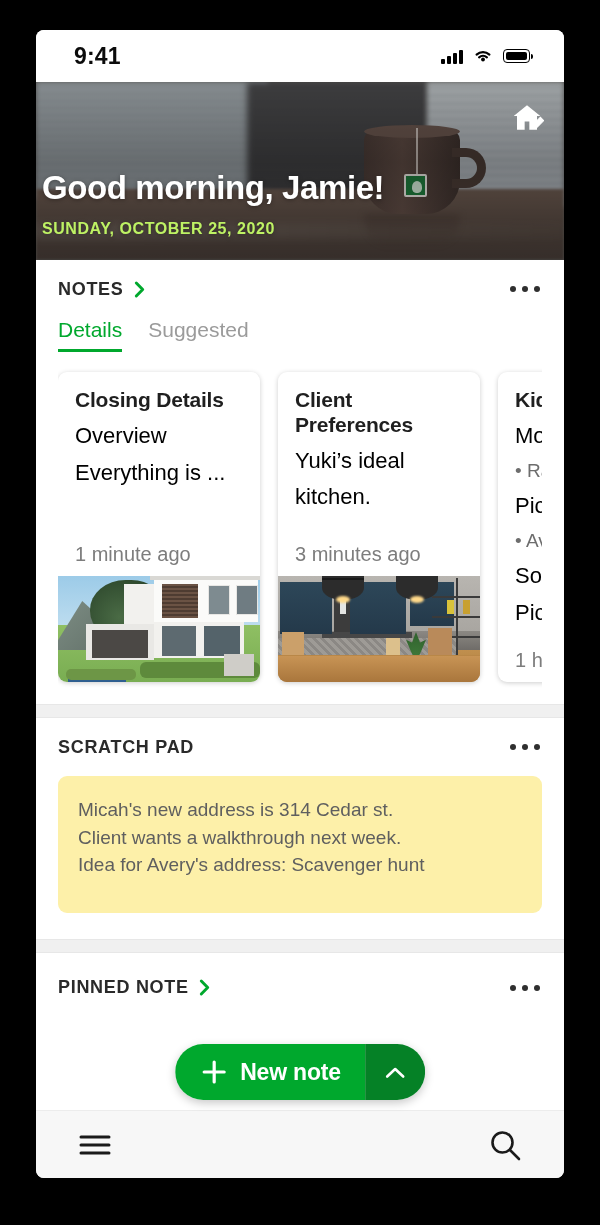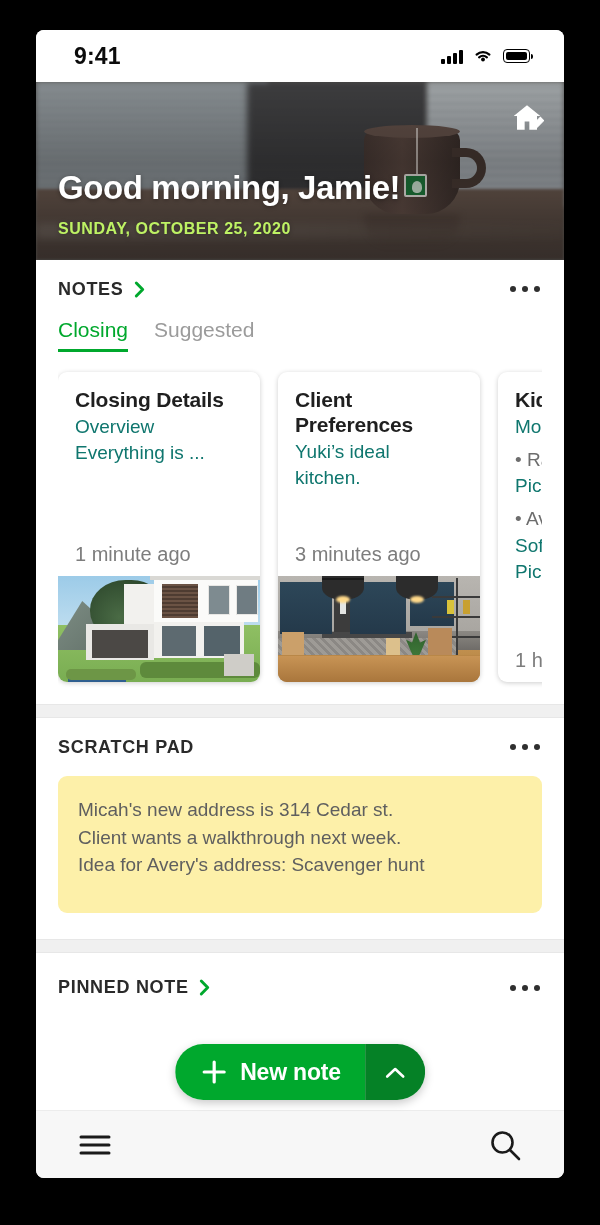--- a/index.html
+++ b/index.html
@@ -122,21 +122,21 @@
   .mug-reflect {
     position:absolute; right:104px; bottom:12px;
     width:96px; height:34px;
     background:linear-gradient(to bottom,rgba(70,56,50,.55),rgba(70,56,50,0));
     border-radius:0 0 30px 30px; filter:blur(3px);
   }
   .hero-vignette {
     position:absolute; inset:0;
     background:linear-gradient(to bottom,rgba(0,0,0,.18) 0%,rgba(0,0,0,.30) 45%,rgba(0,0,0,.18) 100%);
   }
-  .hero-text { position:absolute; left:22px; bottom:22px; z-index:4; }
+  .hero-text { position:absolute; left:6px; bottom:22px; z-index:4; }
   .greeting {
     font-size:33px; font-weight:700; color:#fff;
     letter-spacing:-.4px; line-height:1.05;
     text-shadow:0 1px 4px rgba(0,0,0,.35);
   }
   .hero-date {
     margin-top:14px; font-size:16px; font-weight:700; color:#bef264;
     letter-spacing:.55px;
     text-shadow:0 1px 4px rgba(0,0,0,.35);
   }
@@ -178,21 +178,21 @@
     box-shadow:0 1px 5px rgba(0,0,0,.20);
     overflow:hidden; display:flex; flex-direction:column;
     height:310px;
   }
   .card-body { padding:16px 17px 0 17px; flex:1; }
   .card-title {
     font-size:21px; font-weight:700; color:#1f1f1f;
     line-height:1.18; letter-spacing:-.2px;
   }
   .card-sub {
-    margin-top:2px; font-size:19px; color:#0f766e;
+    margin-top:9px; font-size:22px; color:#000000;
     line-height:1.27;
   }
   .card-time { font-size:20px; color:#7d7d7d; padding:0 17px 10px 17px;}
   .card-img { height:106px; width:100%; position:relative; overflow:hidden;}
 
   
   .img-house{ background:linear-gradient(to bottom,#9ccbe8 0%,#bcdcef 46%,#8fbf63 46%,#79ad52 100%); }
   .house-mtn{position:absolute;left:-6px;top:22px;width:84px;height:52px;
     background:linear-gradient(135deg,#7f8f86,#5d6b63);
     clip-path:polygon(0 100%,36% 6%,62% 44%,100% 100%);}
@@ -343,21 +343,21 @@
           </svg>
         </div>
         <div class="dots">
             <i></i>
             <i></i>
             <i></i>
           </div>
       </div>
 
       <div class="tabs">
-        <div class="tab active">Closing</div>
+        <div class="tab active">Details</div>
         <div class="tab">Suggested</div>
       </div>
 
       <div class="cards-viewport">
         <div class="cards">
 
           <div class="card">
             <div class="card-body">
               <div class="card-title">Closing Details</div>
               <div class="card-sub">Overview</div>

